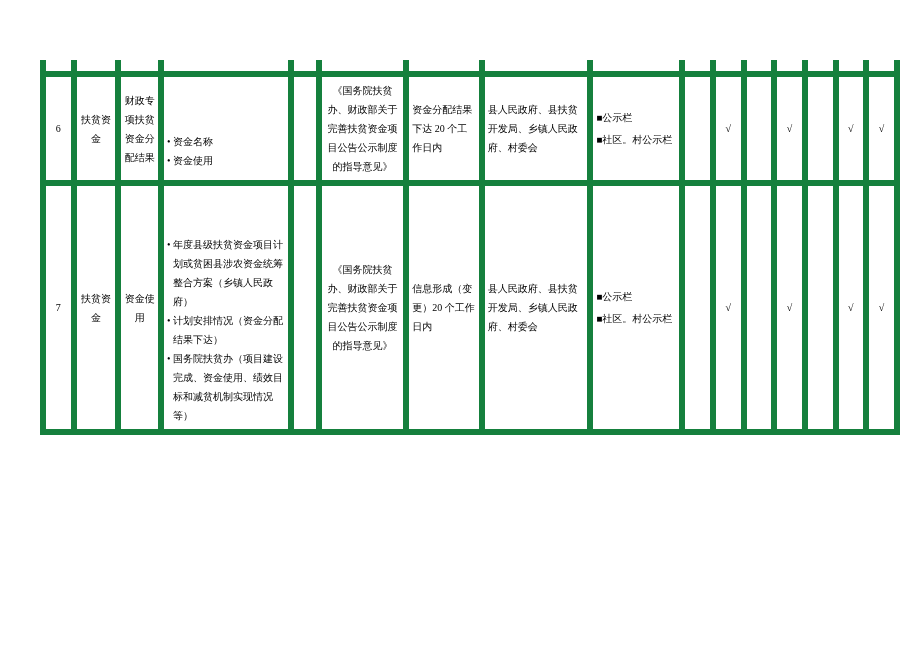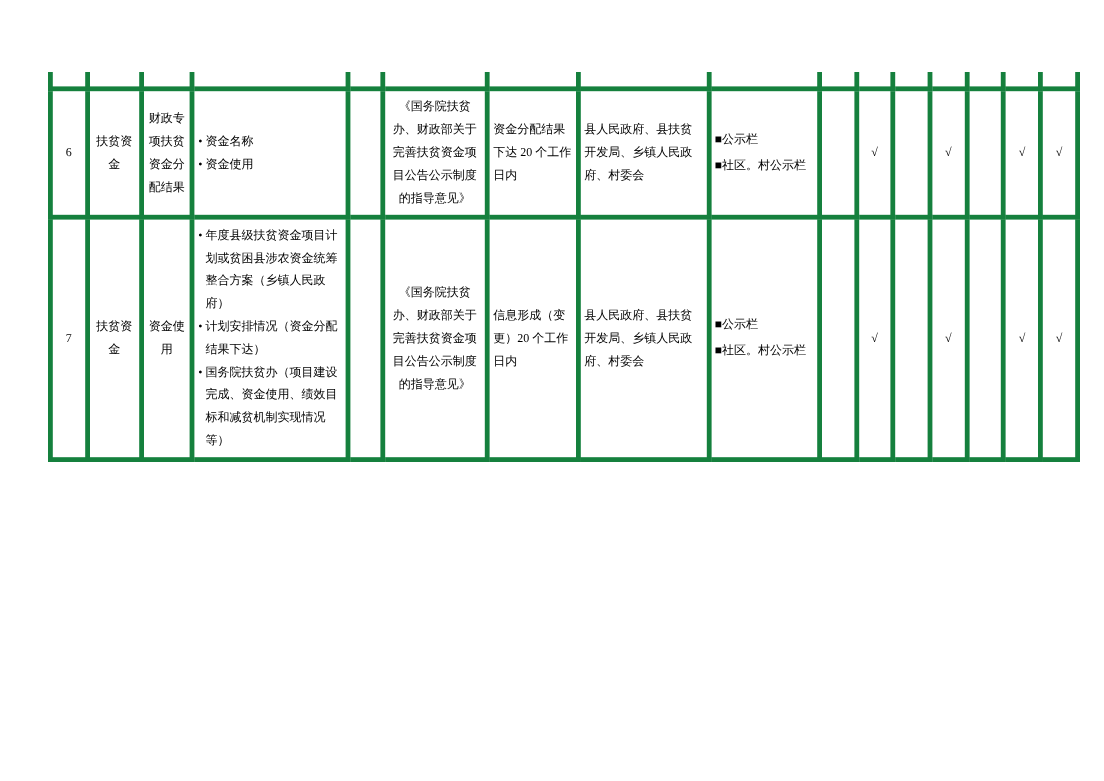--- a/index.html
+++ b/index.html
@@ -17,21 +17,21 @@
     }
     .page {
       padding: 60px 20px 20px 40px;
     }
     table {
       border-collapse: collapse;
       width: 100%;
       table-layout: fixed;
     }
     td {
-      border: 4px solid #15803d;
+      border: 6px solid #15803d;
       padding: 4px 3px;
       vertical-align: middle;
       word-break: break-all;
       line-height: 1.9;
     }
     .center {
       text-align: center;
     }
     .col-idx { width: 26px; }
     .col-cat { width: 38px; }
@@ -39,20 +39,21 @@
     .col-content { width: 110px; }
     .col-memo { width: 24px; }
     .col-basis { width: 74px; }
     .col-time { width: 64px; }
     .col-subject { width: 92px; }
     .col-channel { width: 78px; }
     .col-chk { width: 26px; }
     .bullet-list {
       list-style: none;
       padding-left: 0;
+      margin-top: 45px;
     }
     .bullet-list li {
       position: relative;
       padding-left: 6px;
       line-height: 1.9;
     }
     .bullet-list li::before {
       content: "•";
       position: absolute;
       left: 0;

